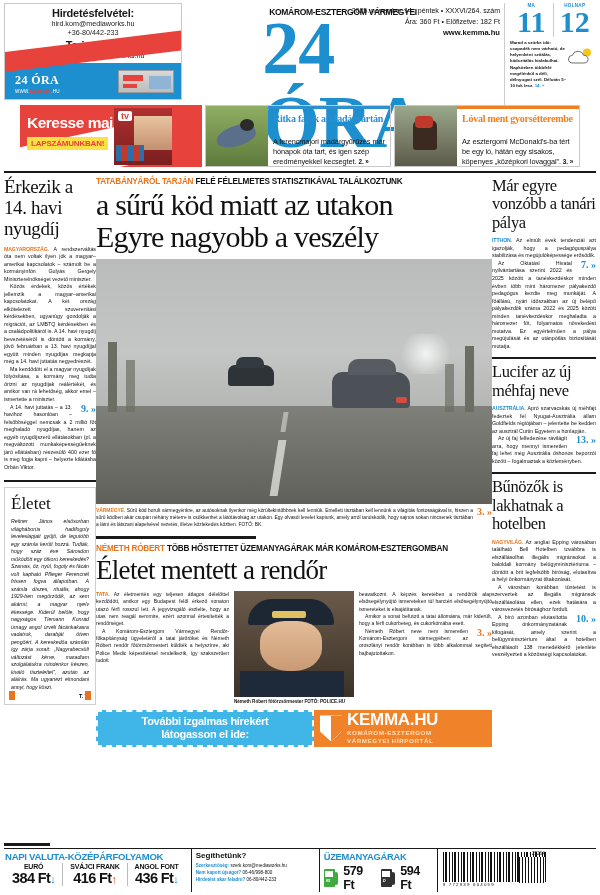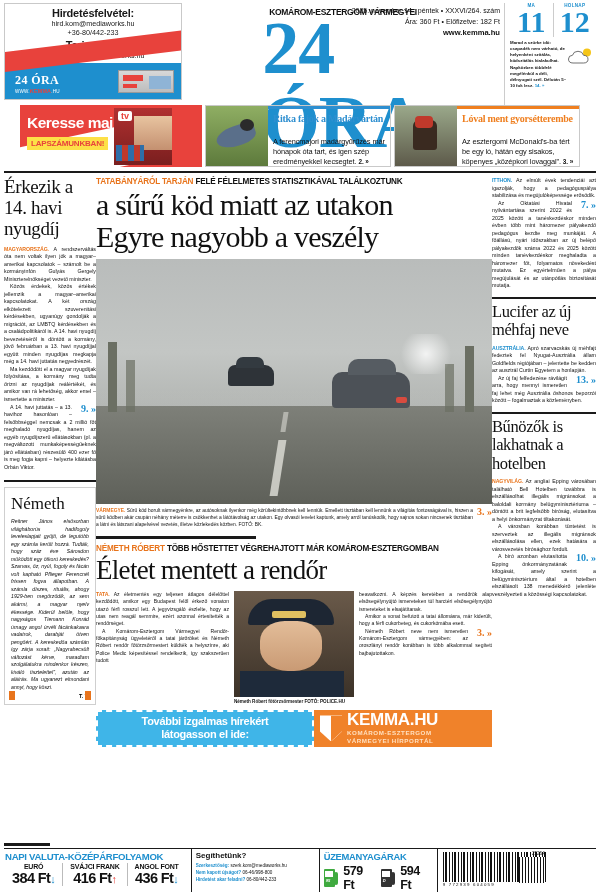--- a/index.html
+++ b/index.html
@@ -280,21 +280,21 @@
       <div class="body-txt">
         <p><span class="kicker-or">MAGYARORSZÁG.</span><span> A rendszerváltás óta nem voltak ilyen jók a magyar–amerikai kapcsolatok – számolt be a kormányinfón Gulyás Gergely Miniszterelnökséget vezető miniszter.</span></p>
         <p>Közös érdekek, közös értékek jellemzik a magyar–amerikai kapcsolatokat. A két ország elkötelezett szuverenitási kérdésekben, ugyanúgy gondolják a migrációt, az LMBTQ kérdésekben és a családpolitikáról is. A 14. havi nyugdíj bevezetéséről is döntött a kormány, jövő februárban a 13. havi nyugdíjjal együtt minden nyugdíjas megkapja még a 14. havi juttatás negyedrészét.</p>
         <p>Ma kezdődött el a magyar nyugdíjak folyósítása, a kormány meg tudta őrizni az nyugdíjak reálértékét, és amikor van rá lehetőség, akkor emel – ismertette a miniszter.</p>
         <p><span class="pgref">9. »</span><span>A 14. havi juttatás – a 13. havihoz hasonlóan – felsőbbséggel nemcsak a 2 millió főt meghaladó nyugdíjas, hanem az egyéb nyugdíjszerű ellátásokban (pl. a megváltozott munkaképességűeknek járó ellátásban) részesülő 400 ezer fő is meg fogja kapni – helyezte kilátásba Orbán Viktor.</span></p>
       </div>
 
       <div class="rule-thin" style="border-top:2px solid #1a1a1a; margin-top:9px"></div>
 
       <div class="koszi">
-        <h3>Németh</h3>
+        <h3>Életet</h3>
         <div class="it">Reitner János elsősorban világháborús hadifogoly leveleslapjait gyűjti, de legutóbb egy számla került hozzá. Tudták, hogy száz éve Sárosdon működött egy ötkorú kereskedés? Szarvas, őz, nyúl, fogoly és fácán volt kapható Pflieger Ferencnél frissen fogva állapotban. A számla díszes, rituális, ahogy 1929-ben megőrződik, az sem akármi, a magyar nyelv ékessége. Kiderül belőle, hogy nagyságos Tiemann Konrád úrnagy angol úrvéli fácánkakasra vadatrok, darabját ötven pengőért. A kereskedőa számlán így zárja sorait: „Nagyrabecsült változást kérve, maradtam szolgálatukra mindenkor készen, kiváló tisztelettel”, azután az aláírás. Ma ugyanezt elmondani annyi, hogy köszi.</div>
         <div class="sig">T. T.</div>
         <span class="sqL"></span>
         <span class="sqR"></span>
       </div>
     </div>
 
     <div class="col-c">
       <div class="rule-top"></div>
 
@@ -321,21 +321,21 @@
       </div>
 
       <div class="cap">
         <span class="pg">3. »</span>
         <span class="nm">VÁRMEGYE.</span><span> Sűrű köd borult vármegyénkre, az autósoknak ilyenkor még körültekintőbbnek kell lenniük. Emellett tisztában kell lennünk a világítás fontosságával is, hiszen a sűrű ködben akár csupán néhány méterre is csökkenhet a látótávolság az utakon. Egy olvasói levelet kaptunk, amely arról tanúskodik, hogy sajnos sokan nincsenek tisztában a látni és látszani alapelvével vezetés, illetve közlekedés közben. FOTÓ: BK.</span>
       </div>
 
       <div class="rule-center"></div>
 
       <div class="kicker-line">
-        <span class="nm">NÉMETH RÓBERT</span><span> TÖBB HŐSTETTET VÉGREHAJTOTT MÁR KOMÁROM-ESZTERGOMBAN</span>
+        <span class="nm">NÉMETH RÓBERT</span><span> TÖBB HŐSTETTET ÜZEMANYAGÁRAK MÁR KOMÁROM-ESZTERGOMBAN</span>
       </div>
       <h1 class="h-center2">Életet mentett a rendőr</h1>
 
       <div class="story2">
         <div class="s2-col">
           <p><span class="kicker-or">TATA.</span><span> Az életmentés egy teljesen átlagos délelőttel kezdődött, amikor egy Budapest felől érkező vonaton utazó férfi rosszul lett. A jegyvizsgáló észlelte, hogy az utas nem reagál semmire, ezért azonnal értesítették a rendőrséget.</span></p>
           <p>A Komárom-Esztergom Vármegyei Rendőr-főkapitányság ügyeletéről a tatai járőröket és Németh Róbert rendőr főtörzsőrmestert küldték a helyszínre, aki Police Medic képesítéssel rendelkezik, így szakszerűen tudott</p>
         </div>
         <div class="s2-photo">
           <div class="ph">
@@ -368,20 +368,21 @@
             <div class="ks2">KOMÁROM-ESZTERGOM</div>
             <div class="ks2">VÁRMEGYEI HÍRPORTÁL</div>
           </span>
         </div>
       </div>
     </div>
 
     <div class="col-r">
       <div class="rule-top"></div>
 
+      <h2 class="hl-serif h-right">Már egyre vonzóbb a tanári pálya</h2>
       <div class="body-txt">
         <p><span class="kicker-in">ITTHON.</span><span> Az elmúlt évek tendenciái azt igazolják, hogy a pedagóguspálya stabilizása és megújulóképessége erősödik.</span></p>
         <p><span class="pgref">7. »</span><span>Az Oktatási Hivatal nyilvántartása szerint 2022 és 2025 között a tanévkezdéskor minden évben több mint háromezer pályakezdő pedagógus kezdte meg munkáját. A főállású, nyári időszakban az új belépő pályakezdők száma 2022 és 2025 között minden tanévkezdéskor meghaladta a háromezer főt, folyamatos növekedést mutatva. Ez egyértelműen a pálya megújulását és az utánpótlás biztosítását mutatja.</span></p>
       </div>
 
       <div style="border-top:2px solid #1a1a1a;margin:7px 0 4px 0"></div>
 
       <h2 class="hl-serif h-right">Lucifer az új méhfaj neve</h2>
       <div class="body-txt">
         <p><span class="kicker-in">AUSZTRÁLIA.</span><span> Apró szarvacskás új méhfajt fedeztek fel Nyugat-Ausztrália állam Goldfields régiójában – jelentette be kedden az ausztrál Curtin Egyetem a honlapján.</span></p>

